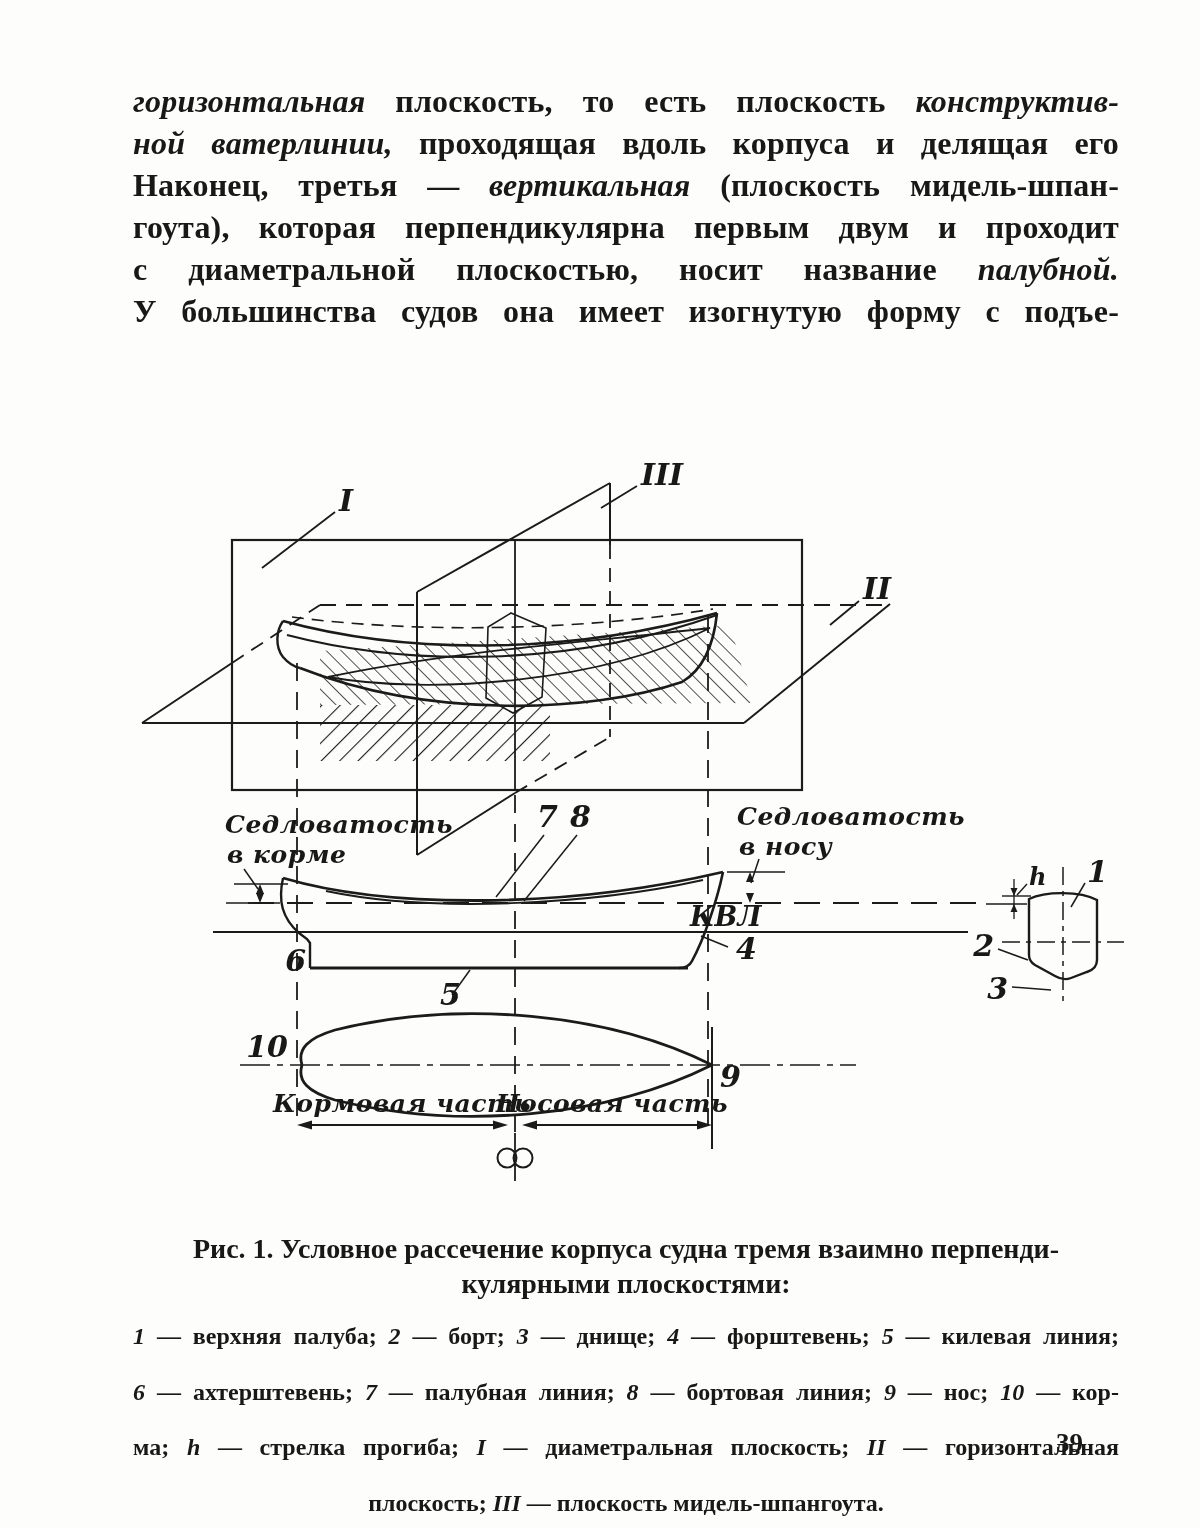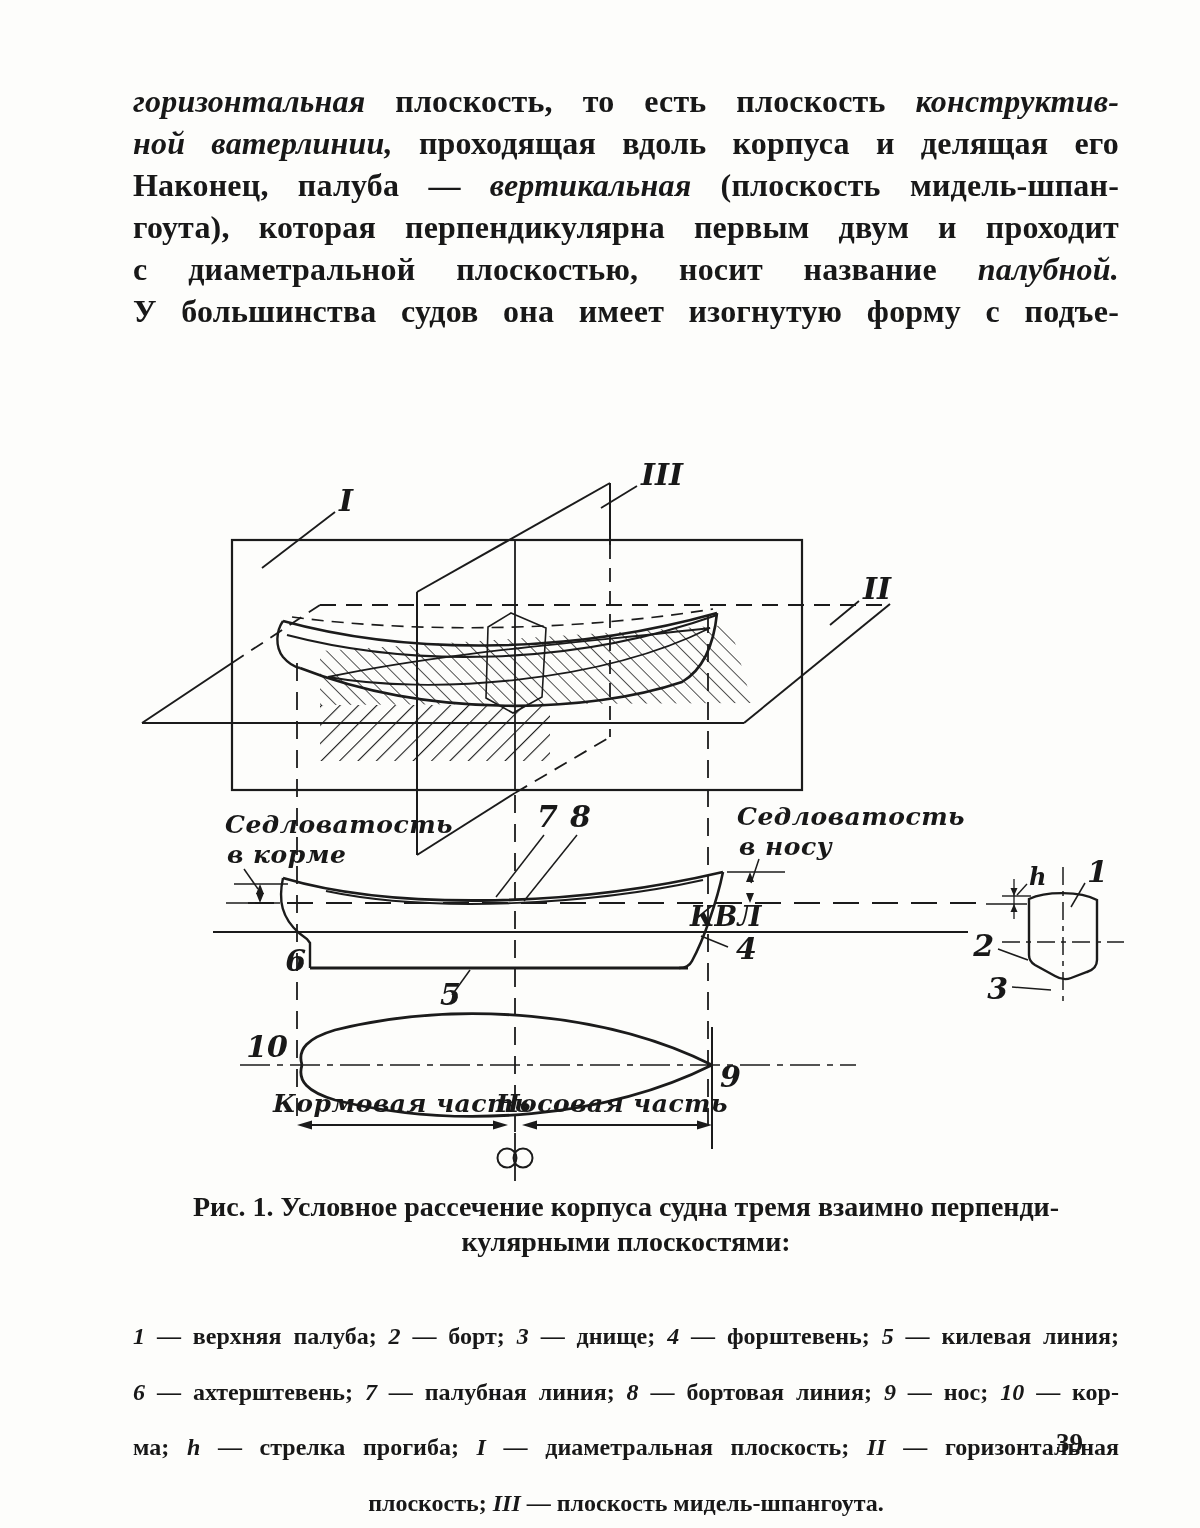--- a/index.html
+++ b/index.html
@@ -14,37 +14,37 @@
   .it{font-style:italic;}
   
   .fig{position:absolute;left:130px;top:455px;width:1000px;height:760px;}
   .fig text{font-family:"DejaVu Serif",serif;font-style:italic;font-weight:700;fill:#181818;}
   .fig .lab{font-size:25px;letter-spacing:.5px;}
   .fig .num{font-size:30px;}
   .fig .kvl{font-size:27px;}
   .fig .sm{font-size:24px;}
   .ink{stroke:#1b1b1b;fill:none;}
   
-  .caption{position:absolute;left:133px;top:1189px;width:986px;text-align:center;
+  .caption{position:absolute;left:133px;top:1231px;width:986px;text-align:center;
            font-weight:700;font-size:28px;line-height:35px;}
   .legend{position:absolute;left:133px;top:1297px;width:986px;
           font-weight:700;font-size:24px;line-height:31.5px;}
   .legend .tline{min-height:31.5px;margin-top:24px;}
   .ctr{text-align-last:center;}
   .pageno{position:absolute;left:1056px;top:1428px;font-size:27px;font-weight:700;}
 </style>
 </head>
 <body>
 
 <div class="page">
 
   <div class="para">
       <div class="tline just"><span class="it">горизонтальная</span><span> плоскость, то есть плоскость </span><span class="it">конструктив-</span></div>
       <div class="tline just"><span class="it">ной ватерлинии,</span><span> проходящая вдоль корпуса и делящая его</span></div>
-      <div class="tline just"><span>Наконец, палуба — </span><span class="it">вертикальная</span><span> (плоскость мидель-шпан-</span></div>
+      <div class="tline just"><span>Наконец, третья — </span><span class="it">вертикальная</span><span> (плоскость мидель-шпан-</span></div>
       <div class="tline just"><span>гоута), которая перпендикулярна первым двум и проходит</span></div>
       <div class="tline just"><span>с диаметральной плоскостью, носит название </span><span class="it">палубной.</span></div>
       <div class="tline just"><span>У большинства судов она имеет изогнутую форму с подъе-</span></div>
     </div>
 
   <svg class="fig" viewBox="0 0 1000 760">
     <defs>
       <pattern id="pL" width="9.5" height="9.5" patternUnits="userSpaceOnUse" patternTransform="rotate(45)">
         <line x1="0" y1="0" x2="0" y2="9.5" stroke="#1b1b1b" stroke-width="1.5"></line>
       </pattern>

